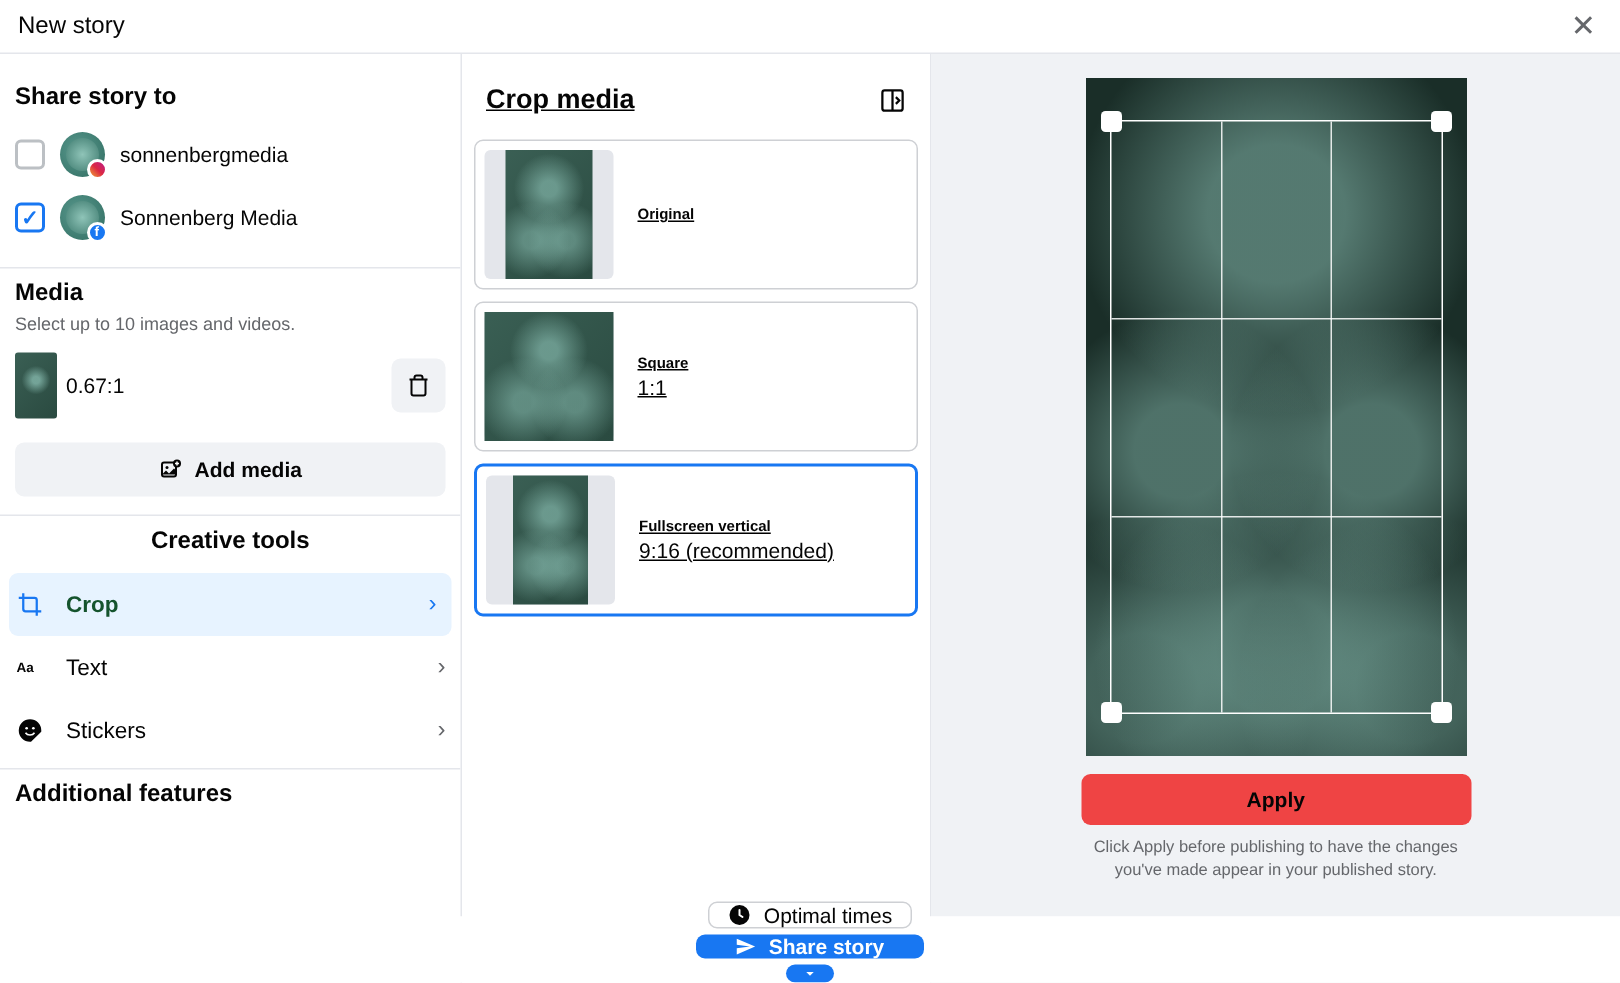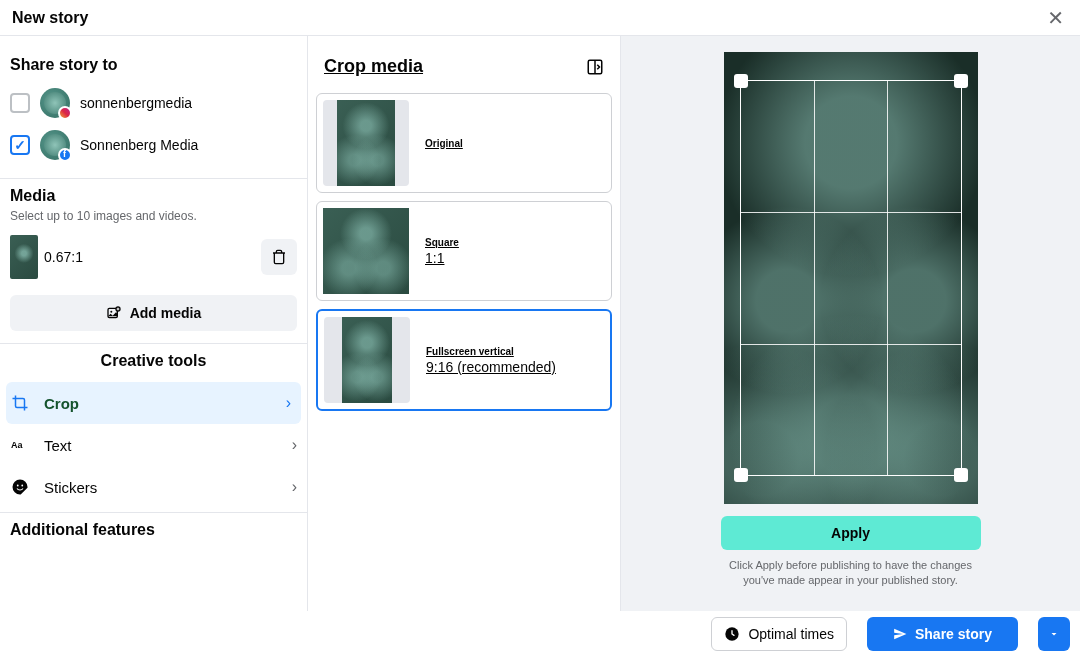--- a/index.html
+++ b/index.html
@@ -1,18 +1,18 @@
 <!DOCTYPE html>
 <html><head>
   <meta charset="utf-8">
   <style>
     * { box-sizing: border-box; margin: 0; padding: 0; font-family: -apple-system, BlinkMacSystemFont, "Segoe UI", Helvetica, Arial, sans-serif; }
     body { width: 1080px; height: 655px; background: #fff; overflow: hidden; position: relative; }
     .header { height: 36px; display: flex; align-items: center; justify-content: space-between; padding: 0 12px; border-bottom: 1px solid #e4e6eb; }
-    .header-title { font-size: 16px; font-weight: 700; color: #050505; }
+    .header-title { font-size: 16px; font-weight: 400; color: #050505; }
     .close-x { font-size: 20px; color: #65676b; cursor: pointer; padding: 4px; }
     .main { display: flex; height: 619px; }
     
     
     .sidebar { width: 308px; border-right: 1px solid #e4e6eb; overflow-y: auto; padding: 12px 0 0 0; position: relative; }
     .sidebar::-webkit-scrollbar { width: 6px; }
     .sidebar::-webkit-scrollbar-thumb { background: #bcc0c4; border-radius: 3px; }
     .section { padding: 8px 10px 12px 10px; }
     .section-title { font-size: 16px; font-weight: 700; color: #050505; margin-bottom: 8px; }
     .section-sub { font-size: 12px; color: #65676b; margin-top: -4px; margin-bottom: 8px; }
@@ -64,25 +64,25 @@
     .preview-image { width: 254px; height: 452px; background: #1a2e28; position: relative; overflow: hidden; }
     .preview-image::before { content: ""; position: absolute; inset: 0; background: radial-gradient(circle at 50% 20%, rgba(143,196,184,0.5) 12%, transparent 35%), radial-gradient(circle at 25% 55%, rgba(143,196,184,0.45) 10%, transparent 30%), radial-gradient(circle at 75% 55%, rgba(143,196,184,0.45) 10%, transparent 30%), radial-gradient(circle at 50% 85%, rgba(143,196,184,0.4) 10%, transparent 30%), radial-gradient(circle at 15% 90%, rgba(143,196,184,0.35) 8%, transparent 25%), radial-gradient(circle at 85% 90%, rgba(143,196,184,0.35) 8%, transparent 25%); }
     .crop-overlay { position: absolute; top: 28px; left: 16px; right: 16px; bottom: 28px; border: 1.5px solid #fff; }
     .crop-overlay .h1, .crop-overlay .h2 { position: absolute; left: 0; right: 0; height: 1px; background: rgba(255,255,255,0.85); }
     .crop-overlay .h1 { top: 33.33%; } .crop-overlay .h2 { top: 66.66%; }
     .crop-overlay .v1, .crop-overlay .v2 { position: absolute; top: 0; bottom: 0; width: 1px; background: rgba(255,255,255,0.85); }
     .crop-overlay .v1 { left: 33.33%; } .crop-overlay .v2 { left: 66.66%; }
     .handle { position: absolute; width: 14px; height: 14px; background: #fff; border-radius: 3px; }
     .handle.tl { top: -7px; left: -7px; } .handle.tr { top: -7px; right: -7px; }
     .handle.bl { bottom: -7px; left: -7px; } .handle.br { bottom: -7px; right: -7px; }
-    .apply-btn { width: 260px; height: 34px; background: #5eead4; border-radius: 6px; display: flex; align-items: center; justify-content: center; font-size: 14px; font-weight: 600; color: #050505; margin-top: 12px; cursor: pointer; }
+    .apply-btn { width: 260px; height: 34px; background: #ef4444; border-radius: 6px; display: flex; align-items: center; justify-content: center; font-size: 14px; font-weight: 600; color: #050505; margin-top: 12px; cursor: pointer; }
     .apply-hint { font-size: 11px; color: #65676b; text-align: center; width: 260px; margin-top: 8px; line-height: 1.4; }
     
     
-    .footer { position: absolute; bottom: 0; right: 0; width: 100%; height: 44px; background: #fff; border-top: 1px solid #fff; display: flex; align-items: center; justify-content: flex-end; gap: 20px; padding: 0 10px; }
+    .footer { position: absolute; bottom: 0; right: 0; width: 100%; height: 44px; background: #fff; border-top: 1px solid #fff; display: flex; align-items: center; justify-content: flex-end; gap: 4px; padding: 0 10px; flex-direction: column; }
     .optimal-btn { height: 34px; padding: 0 12px; border: 1px solid #ced0d4; border-radius: 6px; display: flex; align-items: center; gap: 8px; font-size: 14px; color: #050505; cursor: pointer; }
     .share-btn { height: 34px; padding: 0 26px; background: #1877f2; color: #fff; border-radius: 6px; display: flex; align-items: center; gap: 8px; font-size: 14px; font-weight: 600; cursor: pointer; }
     .share-caret { height: 34px; width: 32px; background: #1877f2; color: #fff; border-radius: 6px; display: flex; align-items: center; justify-content: center; cursor: pointer; }
   </style>
 </head>
 <body>
 
 <div class="header">
   <div class="header-title">New story</div>
   <div class="close-x">✕</div>

